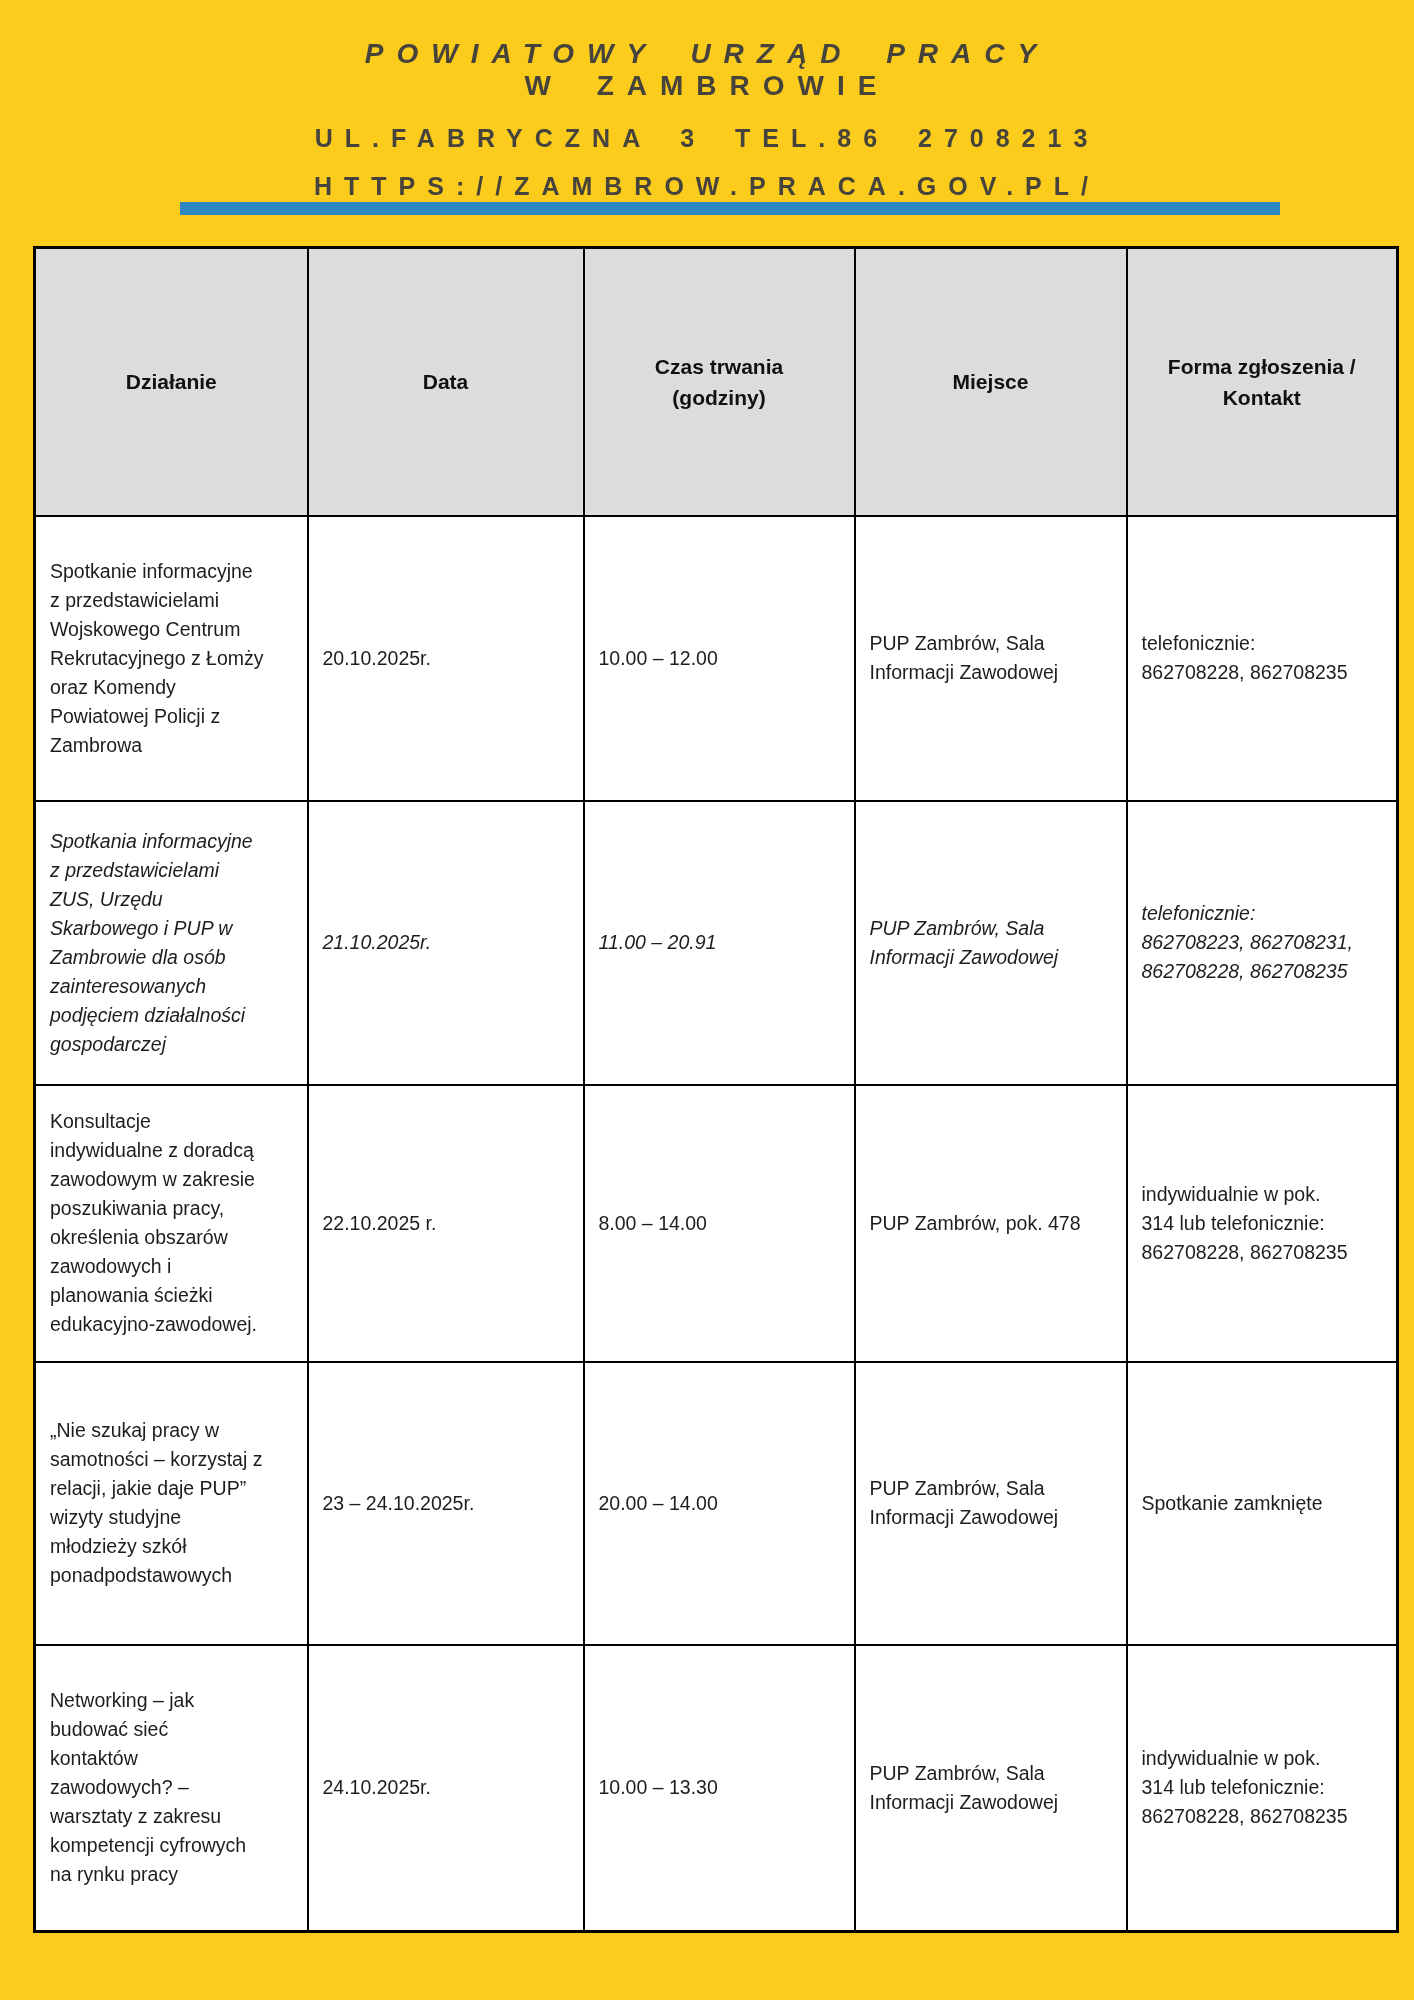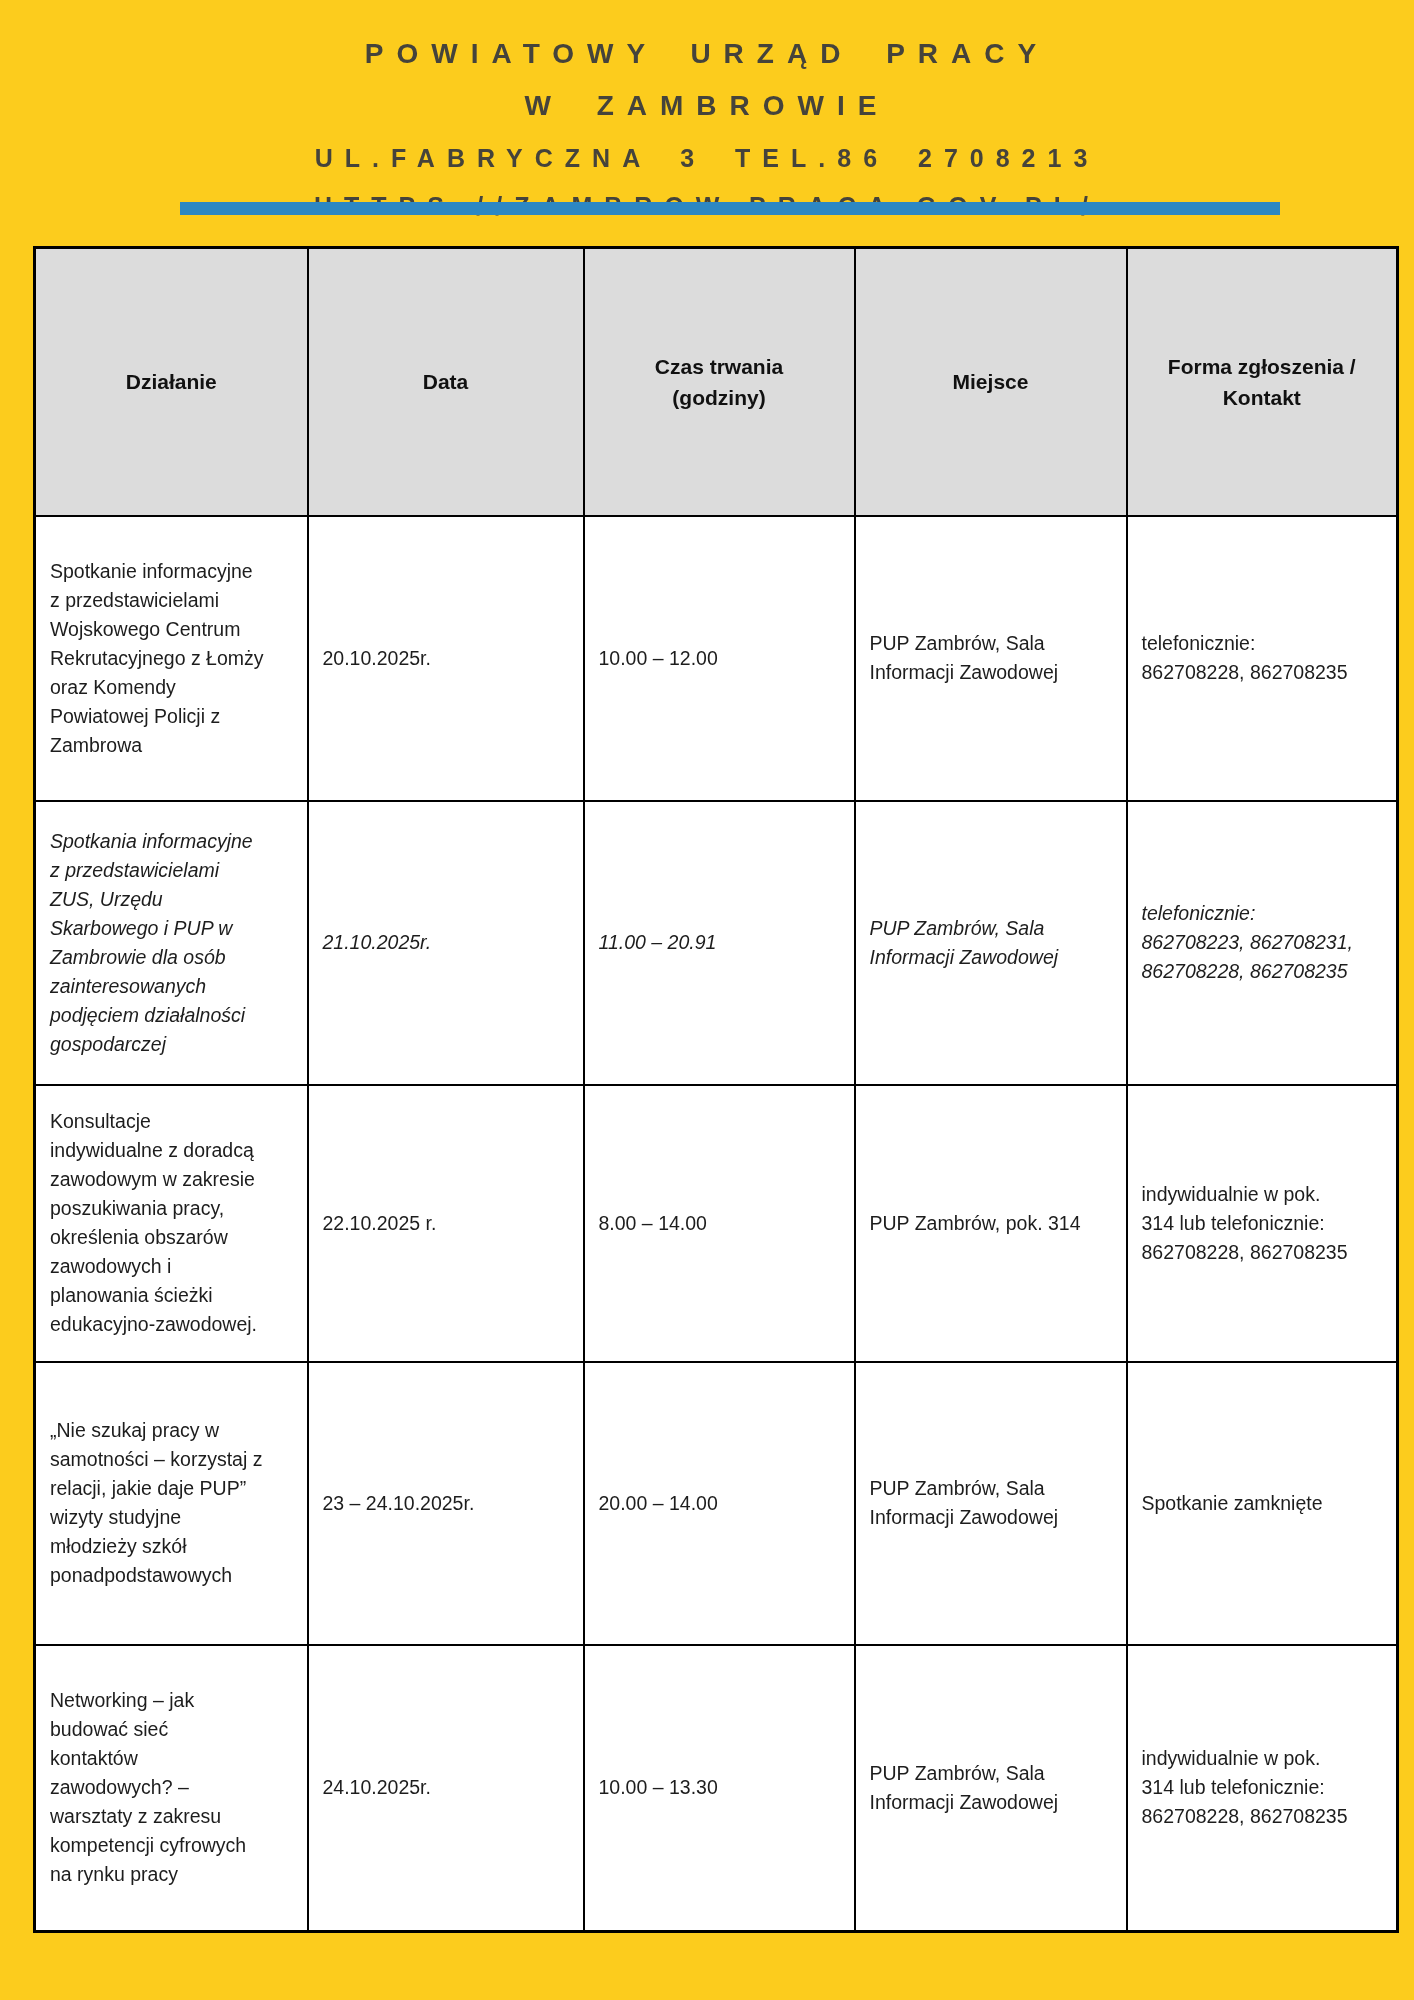--- a/index.html
+++ b/index.html
@@ -26,21 +26,22 @@
     color: #45433b;
     font-weight: bold;
   }
   .masthead .line {
     white-space: nowrap;
   }
   .masthead .l1 {
     font-size: 28px;
     letter-spacing: 13px;
     word-spacing: 12px;
-    margin-bottom: 20px;
+    margin-bottom: 0;
+    font-style: italic;
   }
   .masthead .l2 {
     font-size: 28px;
     letter-spacing: 13px;
     word-spacing: 12px;
     margin-bottom: 22px;
   }
   .masthead .l3 {
     font-size: 25px;
     letter-spacing: 12px;
@@ -177,21 +178,21 @@
         <td>Konsultacje
 indywidualne z doradcą
 zawodowym w zakresie
 poszukiwania pracy,
 określenia obszarów
 zawodowych i
 planowania ścieżki
 edukacyjno-zawodowej.</td>
         <td>22.10.2025 r.</td>
         <td>8.00 – 14.00</td>
-        <td>PUP Zambrów, pok. 314</td>
+        <td>PUP Zambrów, pok. 478</td>
         <td>indywidualnie w pok.
 314 lub telefonicznie:
 862708228, 862708235</td>
       </tr>
       <tr class="row-3">
         <td>„Nie szukaj pracy w
 samotności – korzystaj z
 relacji, jakie daje PUP”
 wizyty studyjne
 młodzieży szkół

